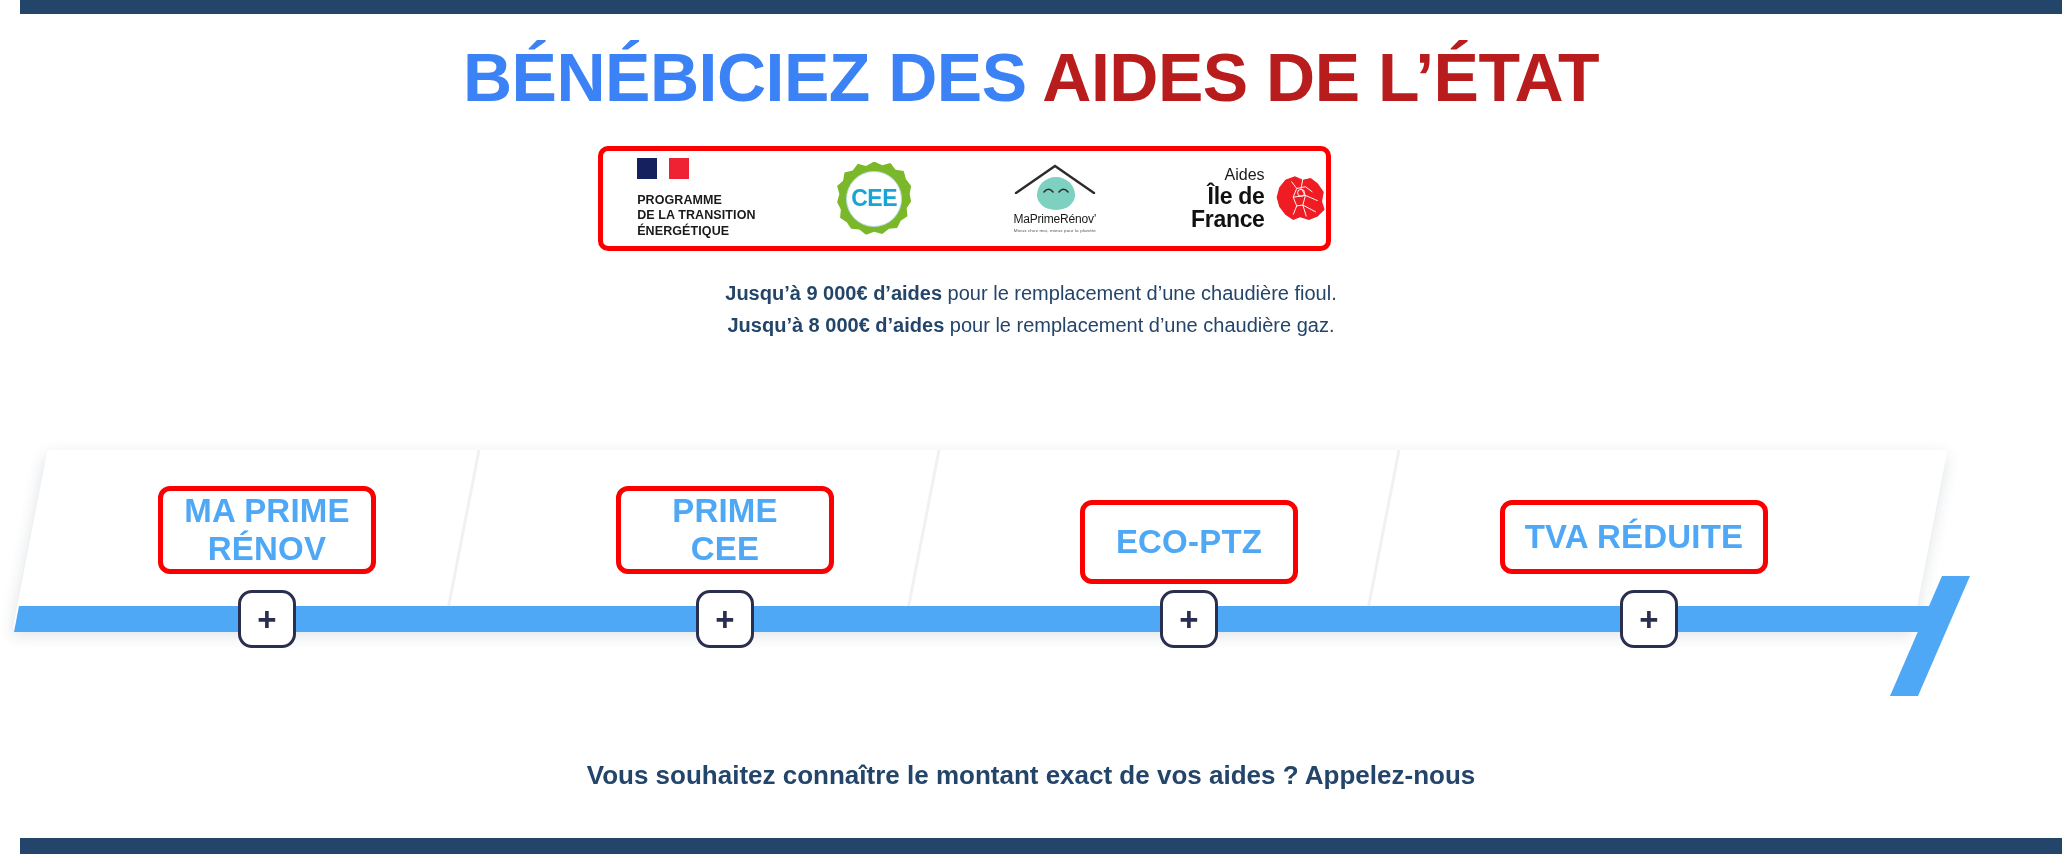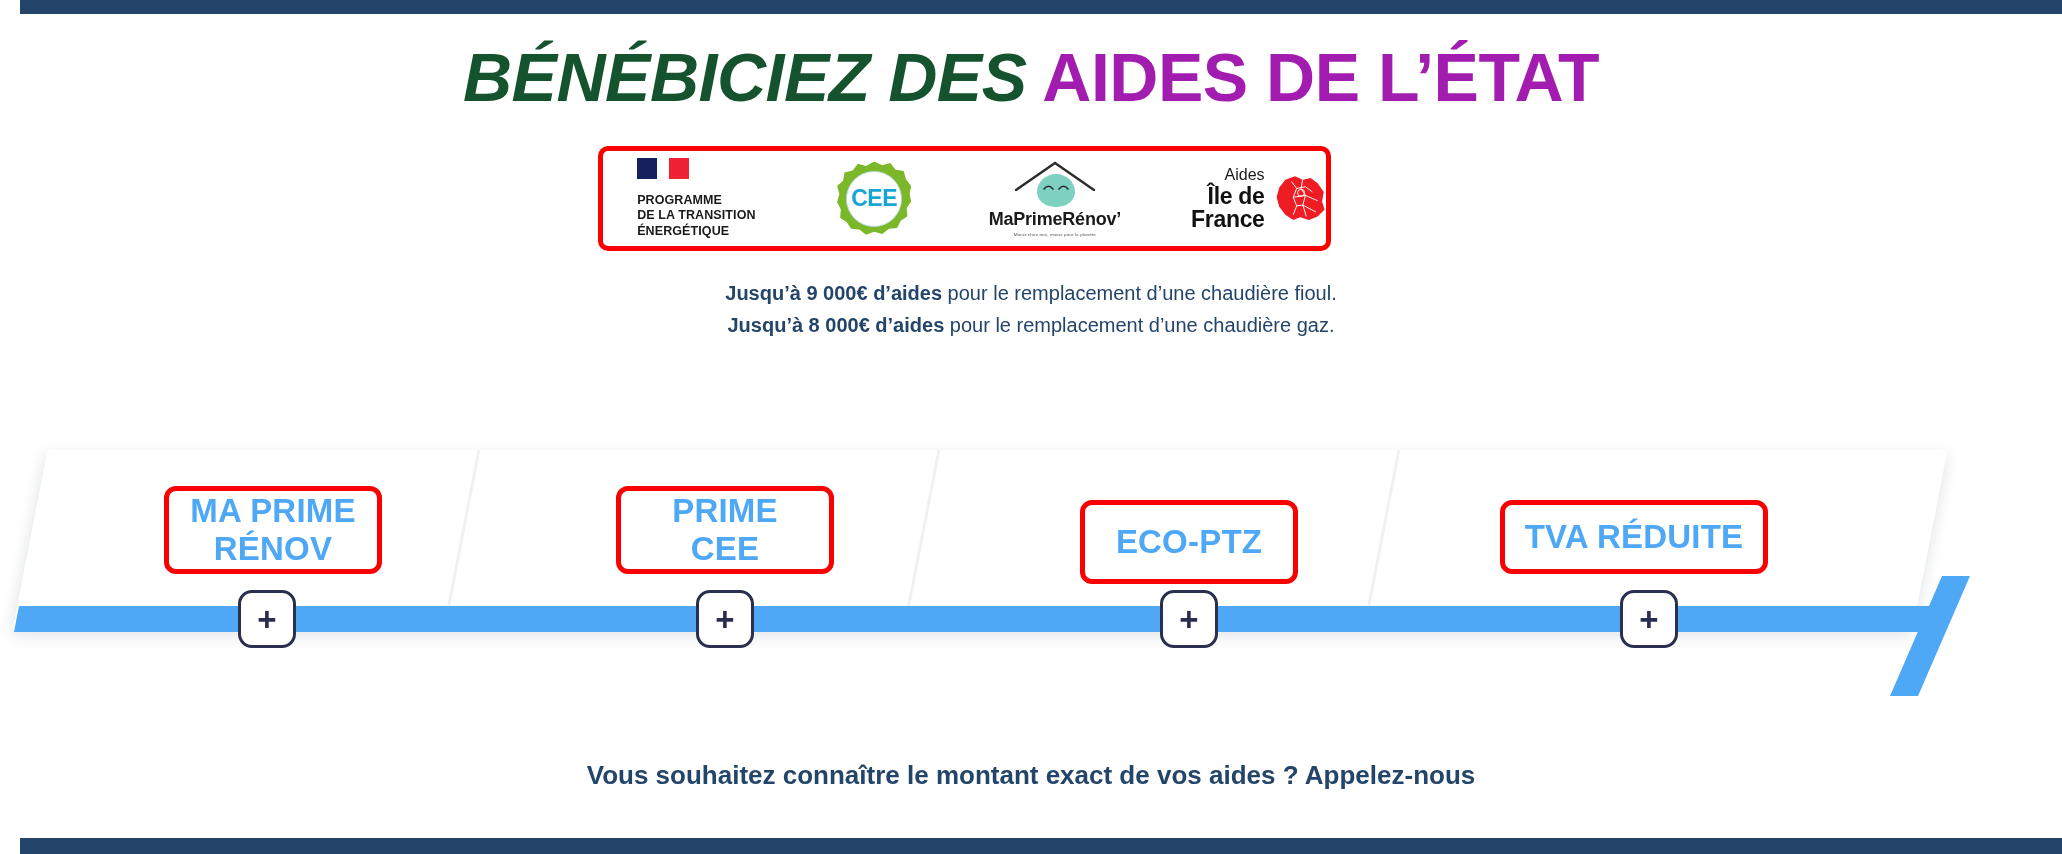--- a/index.html
+++ b/index.html
@@ -40,22 +40,22 @@
     left: 0;
     top: 42px;
     width: 2062px;
     text-align: center;
     font-size: 68px;
     font-weight: 700;
     letter-spacing: -0.5px;
     line-height: 1.05;
     white-space: nowrap;
   }
-  .headline .dark { color: #14532d; font-style: italic; }
-  .headline .light { color: #a21caf; }
+  .headline .dark { color: #3b82f6; }
+  .headline .light { color: #b91c1c; }
 
   
   .logo-strip {
     position: absolute;
     left: 598px;
     top: 146px;
     width: 733px;
     height: 105px;
     border: 5px solid #fb0000;
     border-radius: 10px;
@@ -130,22 +130,22 @@
     width: 38px; height: 33px;
     background: #7ed0c0;
     border-radius: 50% 50% 48% 48% / 55% 55% 45% 45%;
   }
   .mpr-eyes {
     position: absolute;
     left: 30px; top: 22px;
     width: 26px; height: 10px;
   }
   .mpr-name {
-    font-size: 18px;
-    font-weight: 700;
+    font-size: 12px;
+    font-weight: 400;
     color: #1a1a1a;
     letter-spacing: -0.2px;
   }
   .mpr-tag {
     font-size: 4.6px;
     color: #555;
     letter-spacing: 0.1px;
     transform: scaleY(0.95);
   }
 
@@ -354,21 +354,21 @@
 <div class="panel-stage">
   <div class="panel"></div>
 
   <div class="panel-divider" style="left:460px"></div>
   <div class="panel-divider" style="left:920px"></div>
   <div class="panel-divider" style="left:1380px"></div>
 
   <div class="bar"></div>
   <div class="bar-arrow"></div>
 
-  <div class="card" style="left:164px; top:56px;  width:218px; height:88px;">
+  <div class="card" style="left:158px; top:56px;  width:218px; height:88px;">
     <span>MA PRIME<br>RÉNOV</span>
   </div>
   <div class="card" style="left:616px; top:56px;  width:218px; height:88px;">
     <span>PRIME<br>CEE</span>
   </div>
   <div class="card" style="left:1080px; top:70px; width:218px; height:84px;">
     <span>ECO-PTZ</span>
   </div>
   <div class="card" style="left:1500px; top:70px; width:268px; height:74px;">
     <span>TVA RÉDUITE</span>

